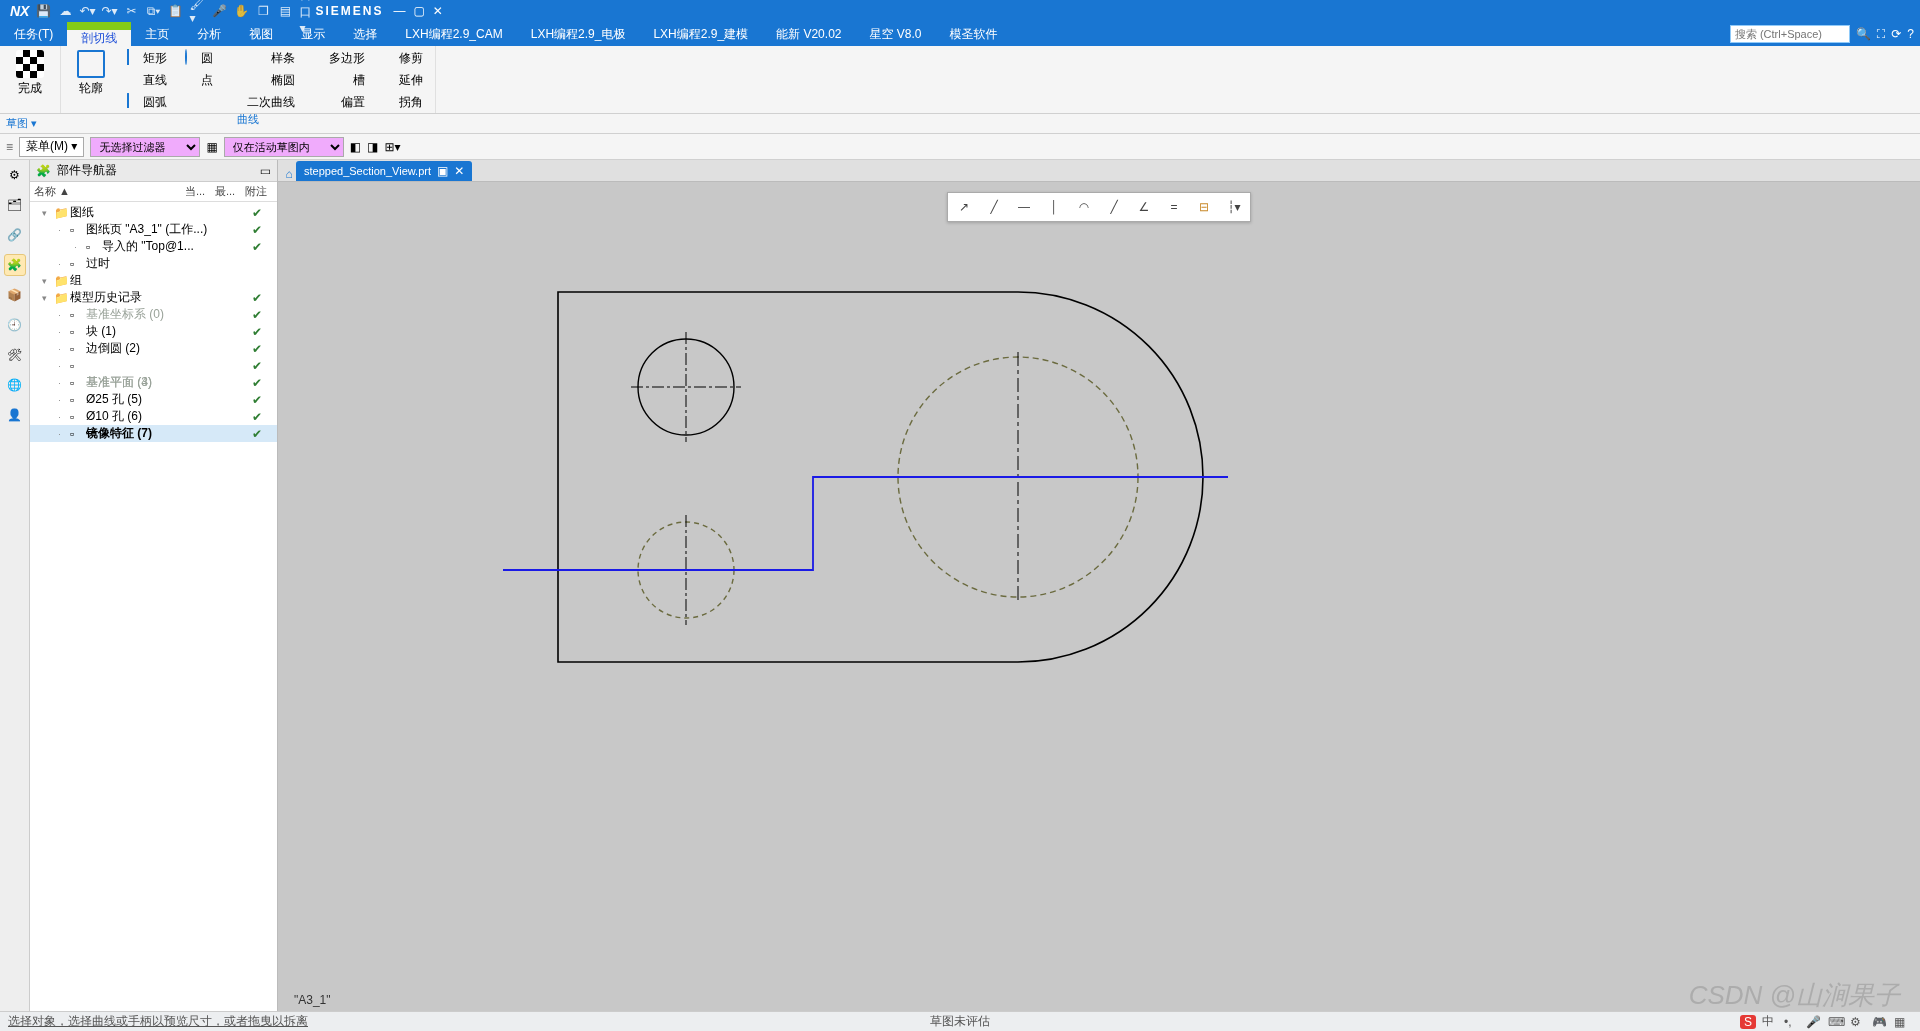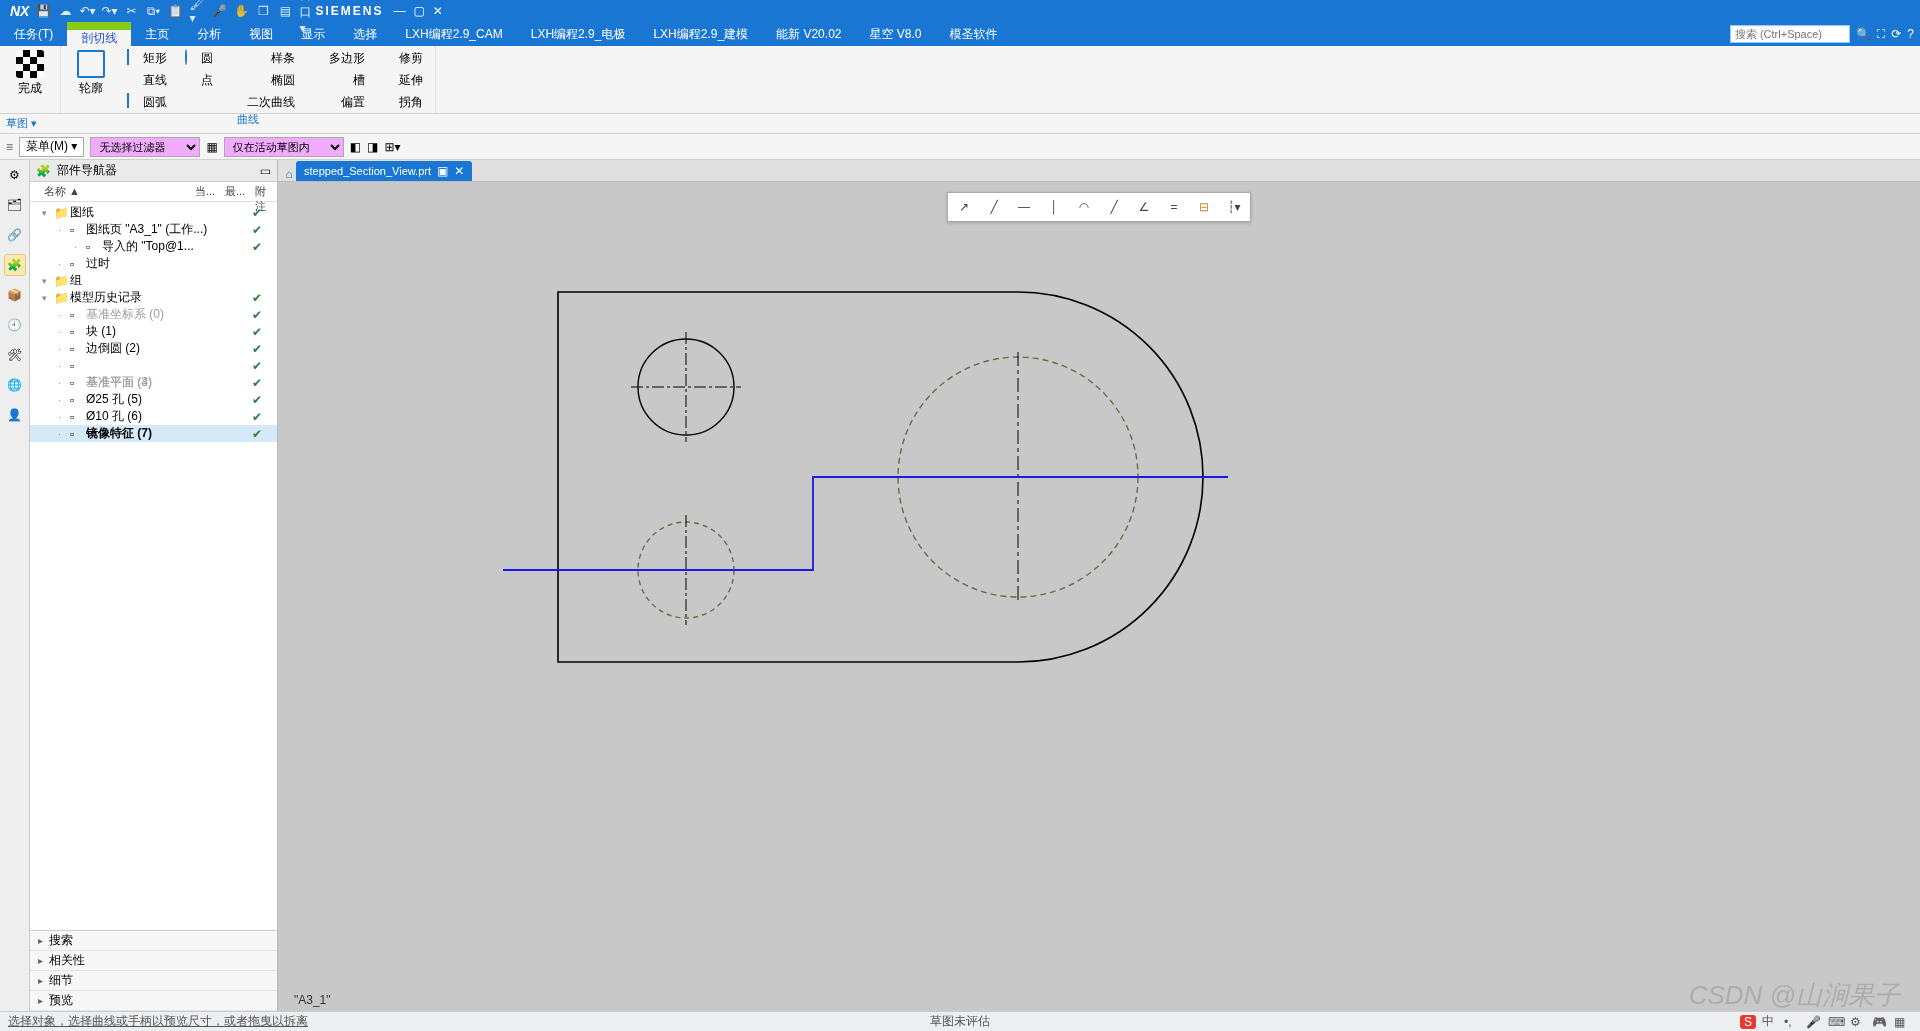--- a/index.html
+++ b/index.html
@@ -45,21 +45,21 @@
 
 
 .rail { width: 30px; background: #eee; border-right: 1px solid #ccc; display: flex; flex-direction: column; align-items: center; padding-top: 4px; gap: 8px; }
 .rail .ricon { width: 22px; height: 22px; border: 1px solid transparent; border-radius: 3px; display: flex; align-items: center; justify-content: center; }
 .rail .ricon.sel { background: #ffe9b3; border-color: #e6c77a; }
 
 
 .navpanel { width: 248px; background: #fff; border-right: 1px solid #bbb; display: flex; flex-direction: column; }
 .navpanel .navhead { height: 22px; background: #eaeaea; border-bottom: 1px solid #ccc; display: flex; align-items: center; padding: 0 6px; gap: 6px; }
 .navpanel .navcols { height: 20px; border-bottom: 1px solid #ddd; display: flex; }
-.navpanel .navcols div { padding: 2px 14px; font-size: 11px; color: #444; }
+.navpanel .navcols div { padding: 2px 4px; font-size: 11px; color: #444; }
 .navpanel .tree { flex: 1; overflow: auto; padding: 2px 0; }
 .navpanel .trow { display: flex; align-items: center; height: 17px; }
 .navpanel .trow .lbl { flex: 1; white-space: nowrap; overflow: hidden; text-overflow: ellipsis; }
 .navpanel .trow .chk { width: 40px; text-align: center; color: #2e7d32; }
 .navpanel .trow.sel { background: #d6e9f8; }
 .navpanel .accordion { border-top: 1px solid #ccc; }
 .navpanel .acc { height: 20px; display: flex; align-items: center; padding: 0 8px; border-bottom: 1px solid #e4e4e4; background: #f7f7f7; }
 .navpanel .acc::before { content: "▸"; margin-right: 6px; color: #666; font-size: 10px; }
 
 
@@ -361,26 +361,20 @@
           <span class="chk">✔</span>
         </div>
         <div class="trow sel">
           <span style="width: 28px; display: inline-block;"></span>
           <span style="width: 12px; color: rgb(136, 136, 136); font-size: 9px;">·</span>
           <span style="width: 16px;">▫</span>
           <span class="lbl" style="font-weight: bold;">镜像特征 (7)</span>
           <span class="chk">✔</span>
         </div>
       </div>
-    <div class="accordion" id="accordion">
-        <div class="acc">搜索</div>
-        <div class="acc">相关性</div>
-        <div class="acc">细节</div>
-        <div class="acc">预览</div>
-      </div>
   </div>
 
   <div class="canvaswrap">
     <div class="tabbar">
       <span style="width:14px;text-align:center;color:#1976d2">⌂</span>
       <div class="tab">
         <span class="tx">stepped_Section_View.prt</span>
         <span>▣</span>
         <span>✕</span>
       </div>

